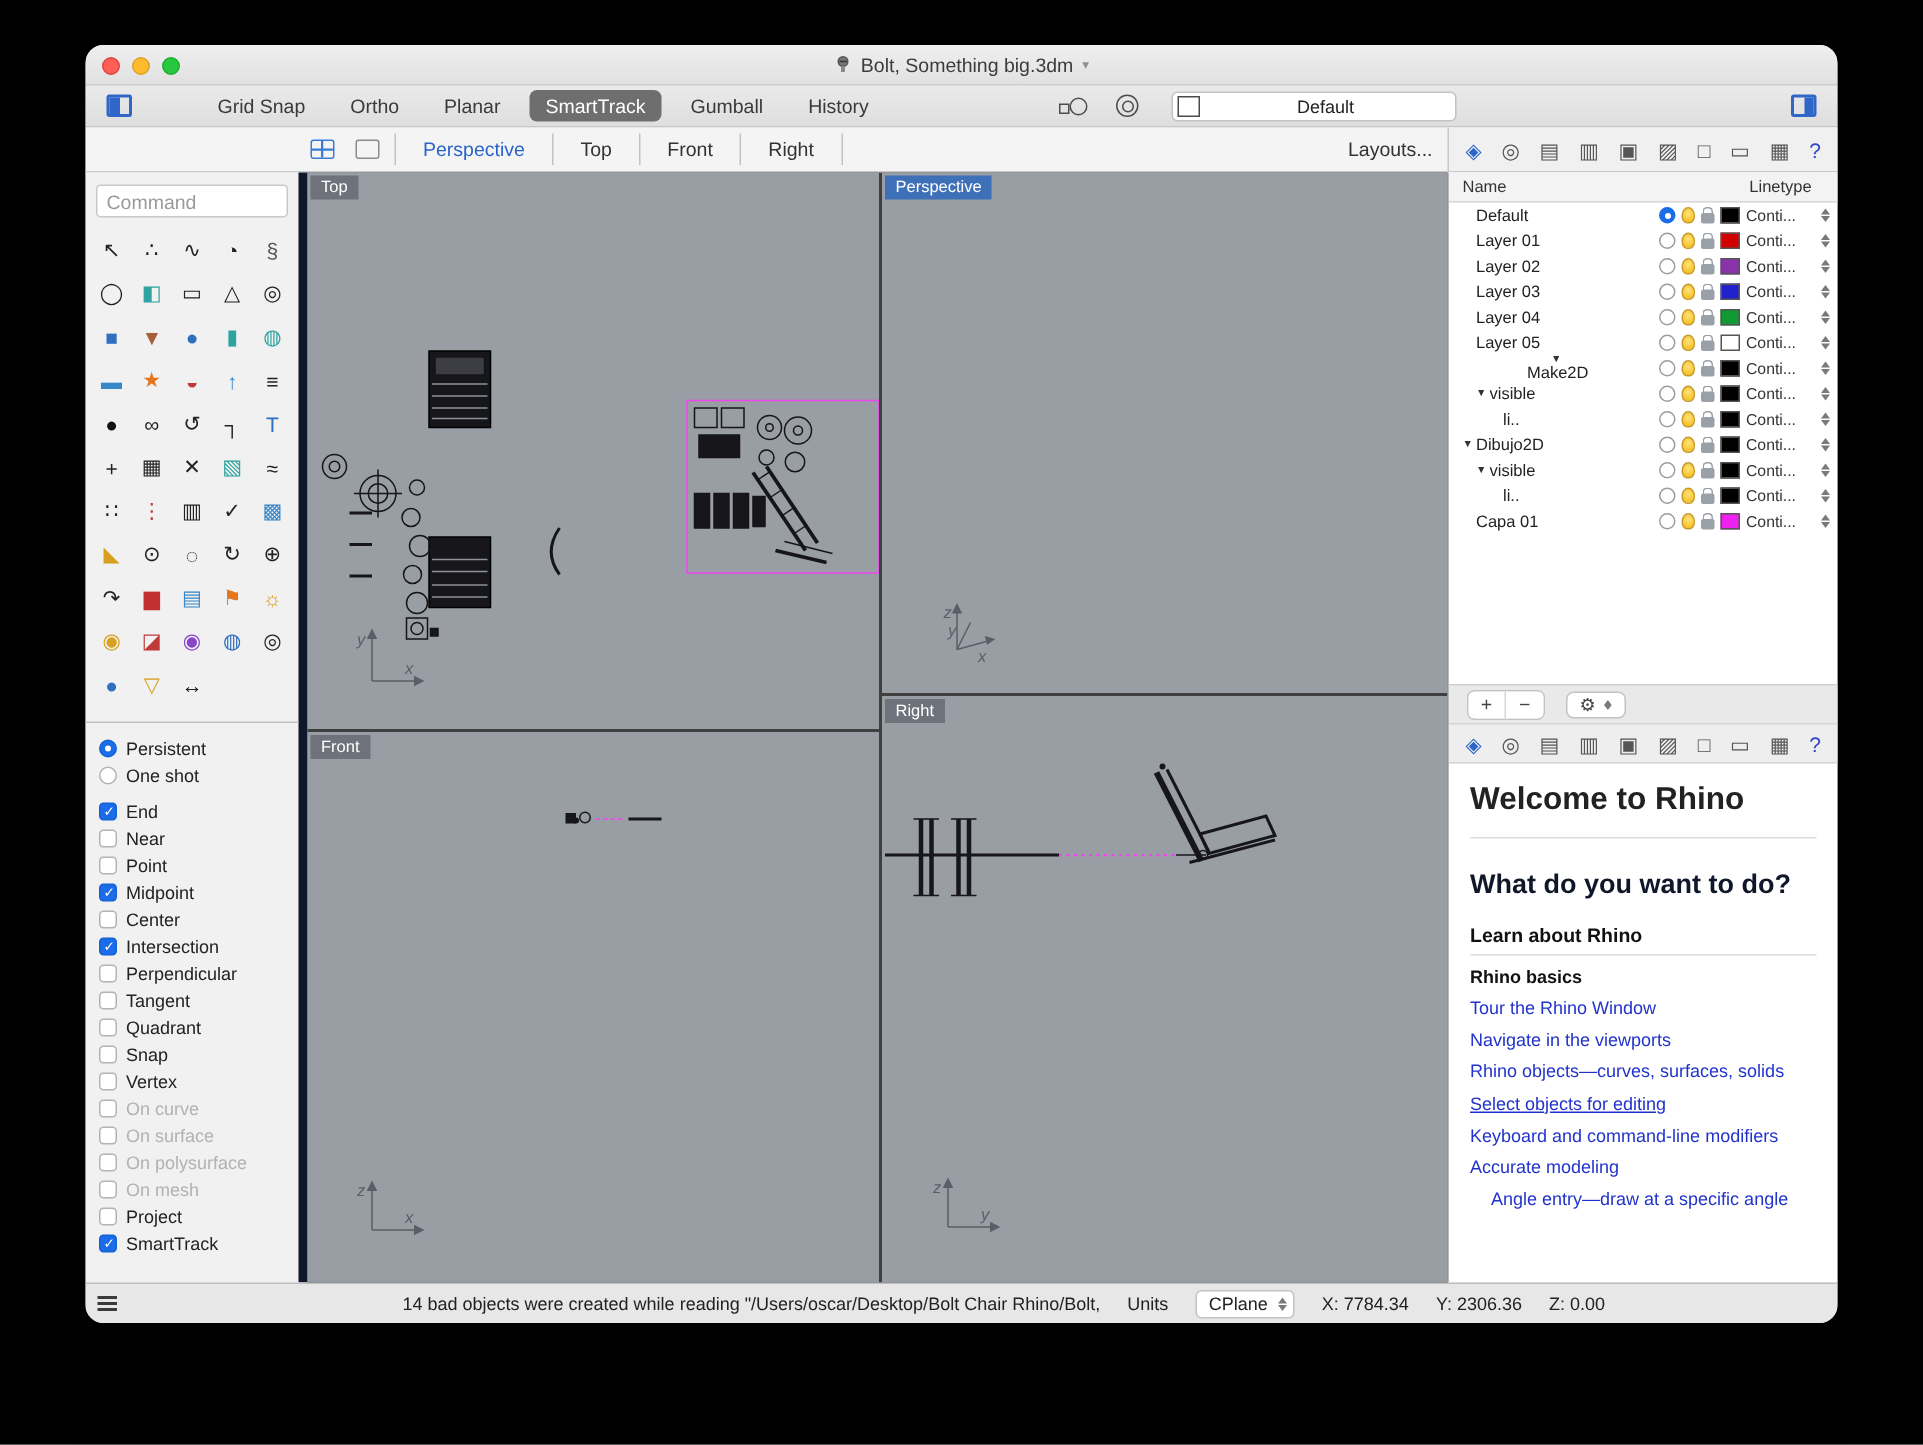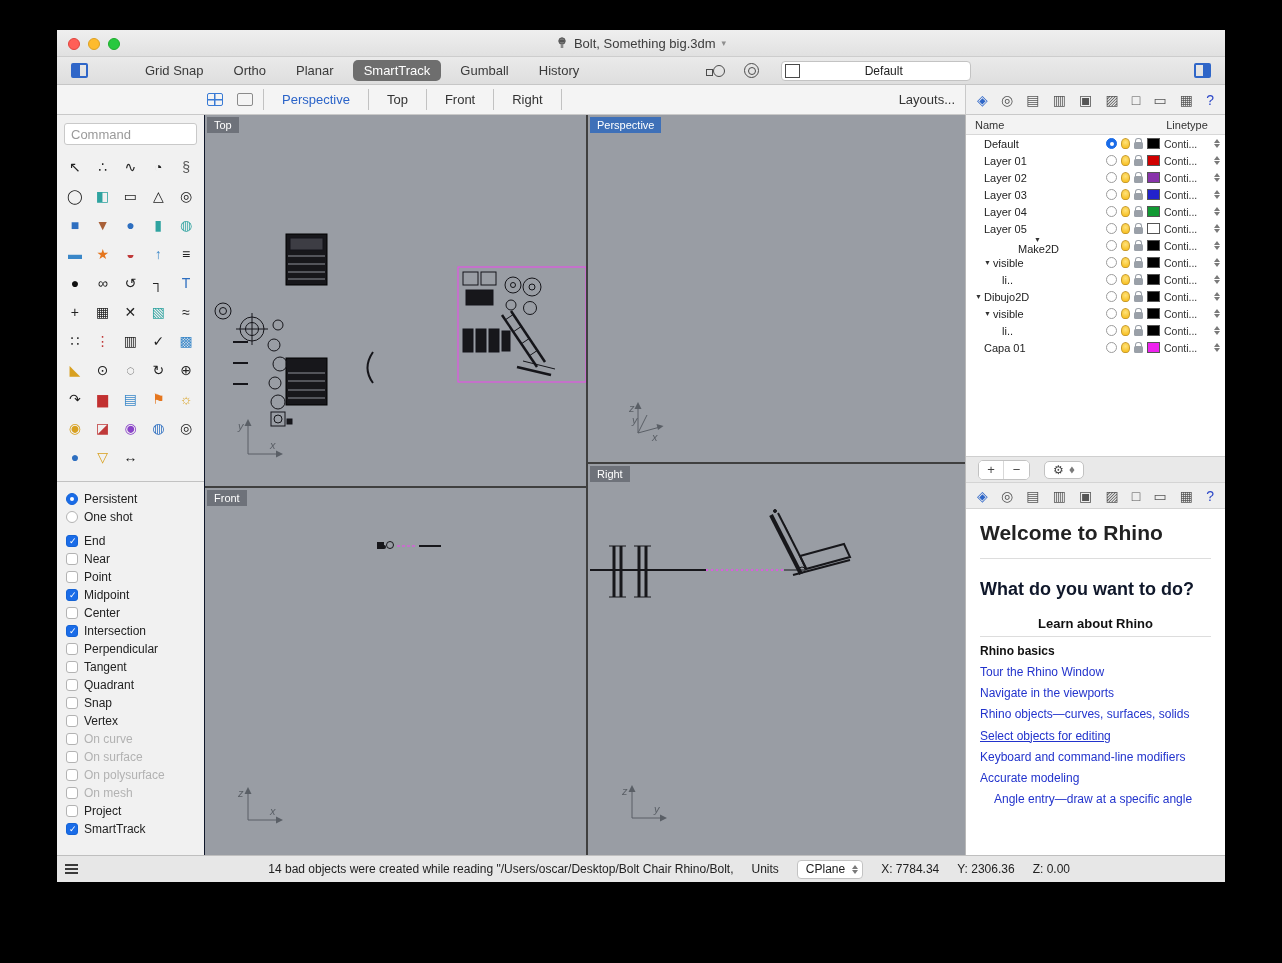--- a/index.html
+++ b/index.html
@@ -1,20 +1,20 @@
 <!DOCTYPE html>
 <html><head>
 <meta charset="utf-8">
 <style>
   * { margin:0; padding:0; box-sizing:border-box; }
   body { background:#000; font-family:"Liberation Sans","DejaVu Sans",sans-serif; }
   .screen { position:relative; width:1282px; height:963px; background:#000; overflow:hidden; }
 
   .window { position:absolute; left:57px; top:30px; width:1168px; height:852px;
-    border-radius:0; overflow:hidden; background:#f1f1f1;
+    border-radius:12px; overflow:hidden; background:#f1f1f1;
     box-shadow:0 22px 60px rgba(0,0,0,.65); display:flex; flex-direction:column; }
 
   
   .titlebar { height:27px; background:linear-gradient(#efefef,#e1e1e1); border-bottom:1px solid #cdcdcd;
     display:flex; align-items:center; position:relative; flex:none; }
   .traffic { position:absolute; left:11px; top:7.5px; display:flex; gap:8px; }
   .traffic span { width:12px; height:12px; border-radius:50%; display:block; }
   .tl-close { background:#ff5f57; border:1px solid #e0443e; }
   .tl-min   { background:#febb2e; border:1px solid #dea123; }
   .tl-zoom  { background:#27c83f; border:1px solid #1dad2b; }
@@ -55,21 +55,21 @@
   .vp-tab[data-active="true"] { color:#2a63c8; }
   .layouts-btn { margin-left:auto; margin-right:10px; font-size:13px; color:#333; background:none; border:none; font-family:inherit; }
   .panel-icons-strip { width:260px; border-left:1px solid #c9c9c9; background:#f0f0f0;
     display:flex; align-items:center; justify-content:space-between; padding:0 11px; }
   .panel-icon { background:none; border:none; font-size:14px; line-height:1; font-family:inherit; cursor:default; }
 
   
   .main { flex:1; display:flex; min-height:0; }
 
   
-  .left-panel { width:148px; background:#f1f1f1; border-right:1px solid #0f172a; display:flex; flex-direction:column; padding-top:8px; }
+  .left-panel { width:148px; background:#f1f1f1; border-right:6px solid #0f172a; display:flex; flex-direction:column; padding-top:8px; }
   .command-input { margin:0 7px; height:22px; border:1px solid #c9c9c9; border-radius:3px; font-size:13px;
     padding:0 6px; color:#333; background:#fff; font-family:inherit; }
   .command-input::placeholder { color:#9a9a9a; }
   .toolgrid { display:grid; grid-template-columns:repeat(5,1fr); padding:9px 4px; row-gap:4px; justify-items:center; }
   .tool-cell { width:26px; height:25px; display:flex; align-items:center; justify-content:center; font-size:14px;
     background:none; border:none; font-family:inherit; cursor:default; }
   .osnap { border-top:1px solid #c2c2c2; margin-top:3px; padding:8px 9px 4px; font-size:12px; color:#222; flex:1; overflow:hidden; }
   .osnap-row { display:flex; align-items:center; gap:6px; height:18px; }
   .osnap-row[data-disabled="true"] .osnap-label { color:#b2b2b2; }
   .osnap-modes { margin-bottom:6px; }
@@ -125,21 +125,21 @@
   .seg button { width:25px; height:18px; font-size:13px; line-height:1; border:none; background:#fff; color:#444; font-family:inherit; }
   .seg button:first-child { border-right:1px solid #d8d8d8; }
   .gear-btn { display:flex; align-items:center; gap:4px; border:1px solid #c2c2c2; background:#fff; border-radius:5px;
     height:18px; padding:0 8px; font-size:12px; color:#444; font-family:inherit; }
   .gear-btn .updown { height:10px; transform:scale(.85); }
   .panel-icons-strip2 { height:27px; flex:none; background:#eee; border-top:1px solid #d4d4d4; border-bottom:1px solid #d4d4d4;
     display:flex; align-items:center; justify-content:space-between; padding:0 11px; }
   .help { flex:1; padding:12px 14px 0; overflow:hidden; }
   .help-title { font-size:21px; font-weight:bold; color:#222; padding-bottom:13px; border-bottom:1px solid #ddd; }
   .help-question { font-size:18px; font-weight:bold; color:#0f172a; margin-top:20px; }
-  .help-section { font-size:13px; font-weight:bold; color:#111; margin-top:16px; padding-bottom:5px; border-bottom:1px solid #ddd;text-align:center; }
+  .help-section { font-size:13px; font-weight:bold; color:#111; margin-top:16px; padding-bottom:5px; border-bottom:1px solid #ddd; }
   .help-items { margin-top:6px; }
   .help-item { font-size:12px; margin-top:7px; line-height:1.18; }
   .help-item[data-style="bold"] { font-weight:bold; color:#111; }
   .help-item[data-style="link"] { color:#2233cc; cursor:pointer; }
 
   
   .statusbar { height:27px; flex:none; background:#e7e7e7; border-top:1px solid #bfbfbf;
     display:flex; align-items:center; font-size:12px; color:#222; padding:0 155px 0 8px; gap:18px; }
   .hamburger { width:13px; height:10px; position:relative; flex:none; }
   .hamburger::before { content:""; position:absolute; left:0; top:0; width:13px; height:2px; background:#3a3a3a;

